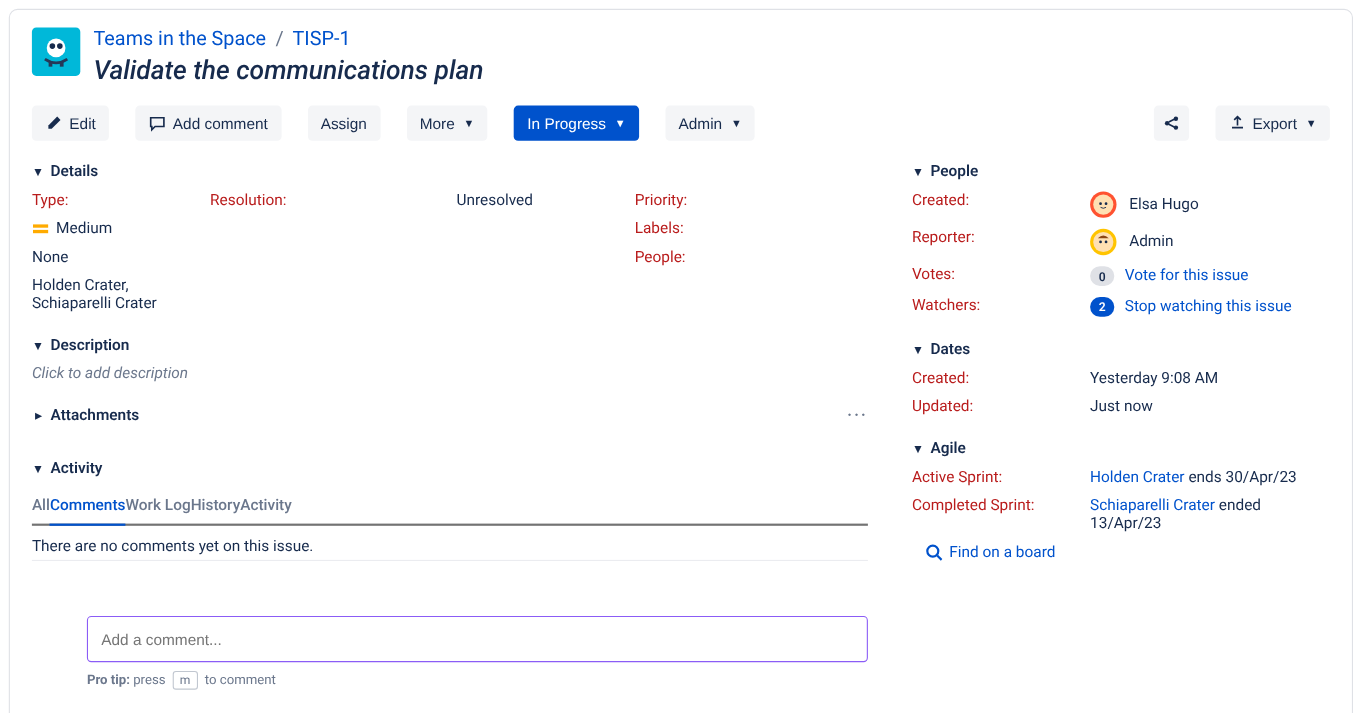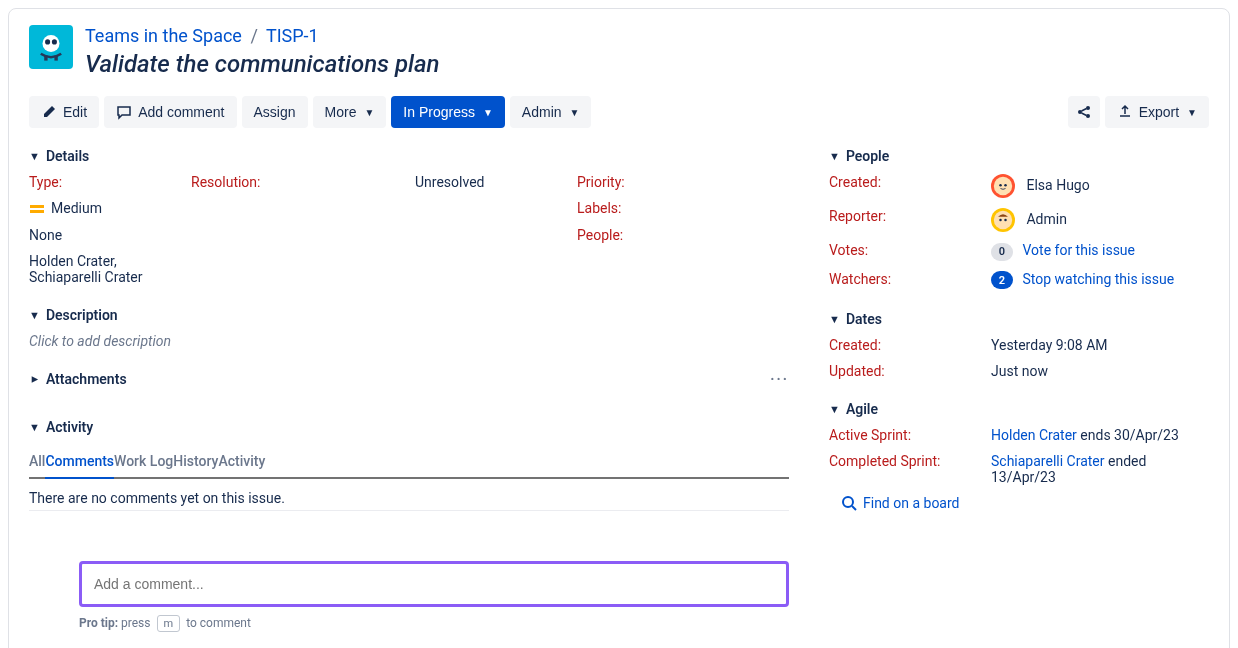--- a/index.html
+++ b/index.html
@@ -24,21 +24,21 @@
   display: flex; align-items: center; justify-content: center;
   flex-shrink: 0;
 }
 .app-icon svg { width: 34px; height: 34px; }
 .header-text { flex: 1; }
 .breadcrumb { font-size: 18px; color: #6B778C; margin-bottom: 4px; }
 .breadcrumb a { color: #0052CC; text-decoration: none; }
 .breadcrumb .sep { color: #6B778C; margin: 0 4px; }
 .title { font-size: 24px; font-weight: 500; color: #172B4D; font-style: italic; }
 
-.toolbar { display: flex; gap: 5px; margin-bottom: 20px; }
+.toolbar { display: flex; gap: 24px; margin-bottom: 20px; }
 .toolbar-spacer { flex: 1; }
 .btn {
   display: inline-flex; align-items: center; gap: 6px;
   padding: 6px 12px; background: #F4F5F7; border: none;
   border-radius: 4px; font-size: 14px; color: #172B4D;
   cursor: pointer; font-weight: 500; height: 32px;
 }
 .btn-primary { background: #0052CC; color: #fff; }
 .btn-icon-only { padding: 6px 8px; }
 .chev { font-size: 10px; margin-left: 2px; }
@@ -68,21 +68,21 @@
 .type-badge { display:inline-flex; align-items:center; justify-content:center; width:16px; height:16px; background:#36B37E; border-radius:3px; margin-right:6px; vertical-align:middle; }
 .type-badge::before { content:"◼"; color:#fff; font-size:8px; }
 .priority-icon { display:inline-flex; align-items:center; justify-content:center; width:16px; height:16px; margin-right:6px; vertical-align:middle; }
 .priority-icon svg { width:14px; height:14px; }
 
 .tabs { display:flex; border-bottom:2px solid #737373; margin-bottom:11px; }
 .tab { padding: 8px 0; color:#6B778C; cursor:pointer; font-weight:500; position:relative; }
 .tab.active { color:#0052CC; }
 .tab.active::after { content:""; position:absolute; left:0; right:0; bottom:-2px; height:2px; background:#0052CC; }
 
-.comment-input { width:100%; padding:12px; border:3px solid #8b5cf6; border-radius:4px; font-size:14px; margin:20px 0 8px 0; }
+.comment-input { width:100%; padding:12px; border:1px solid #8b5cf6; border-radius:4px; font-size:14px; margin:20px 0 8px 0; }
 .comment-block { padding: 0 0 0 50px; margin-top: 30px; }
 .protip { font-size:12px; color:#6B778C; }
 .key { display:inline-block; border:1px solid #C1C7D0; border-radius:3px; padding:1px 6px; font-size:11px; background:#fff; margin:0 3px; }
 
 .avatar { width:24px; height:24px; border-radius:50%; display:inline-flex; align-items:center; justify-content:center; margin-right:8px; vertical-align:middle; flex-shrink:0; }
 .avatar.assignee { background:#FF5230; }
 .avatar.reporter { background:#FFC400; }
 .avatar svg { width:20px; height:20px; }
 
 .badge { display:inline-flex; align-items:center; justify-content:center; min-width:22px; height:18px; border-radius:9px; font-size:11px; font-weight:600; padding:0 6px; margin-right:6px; }

